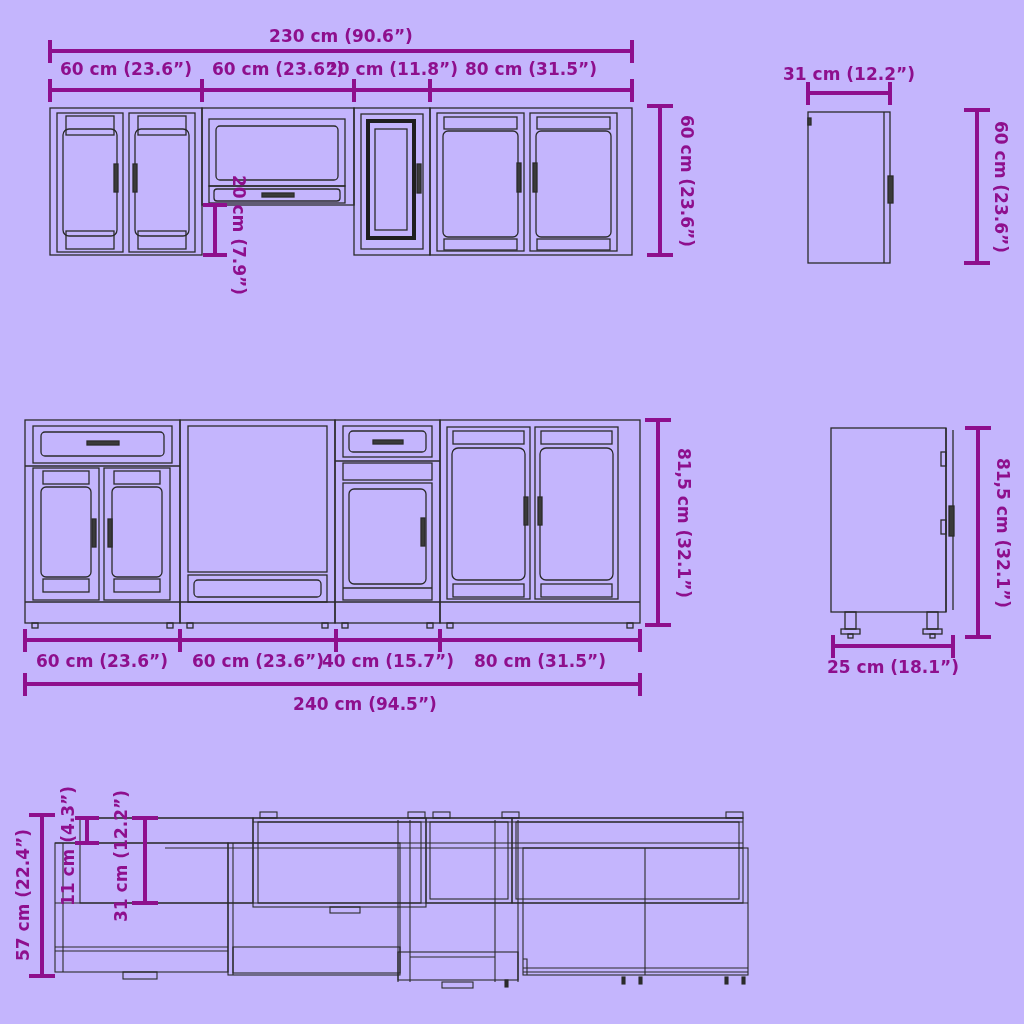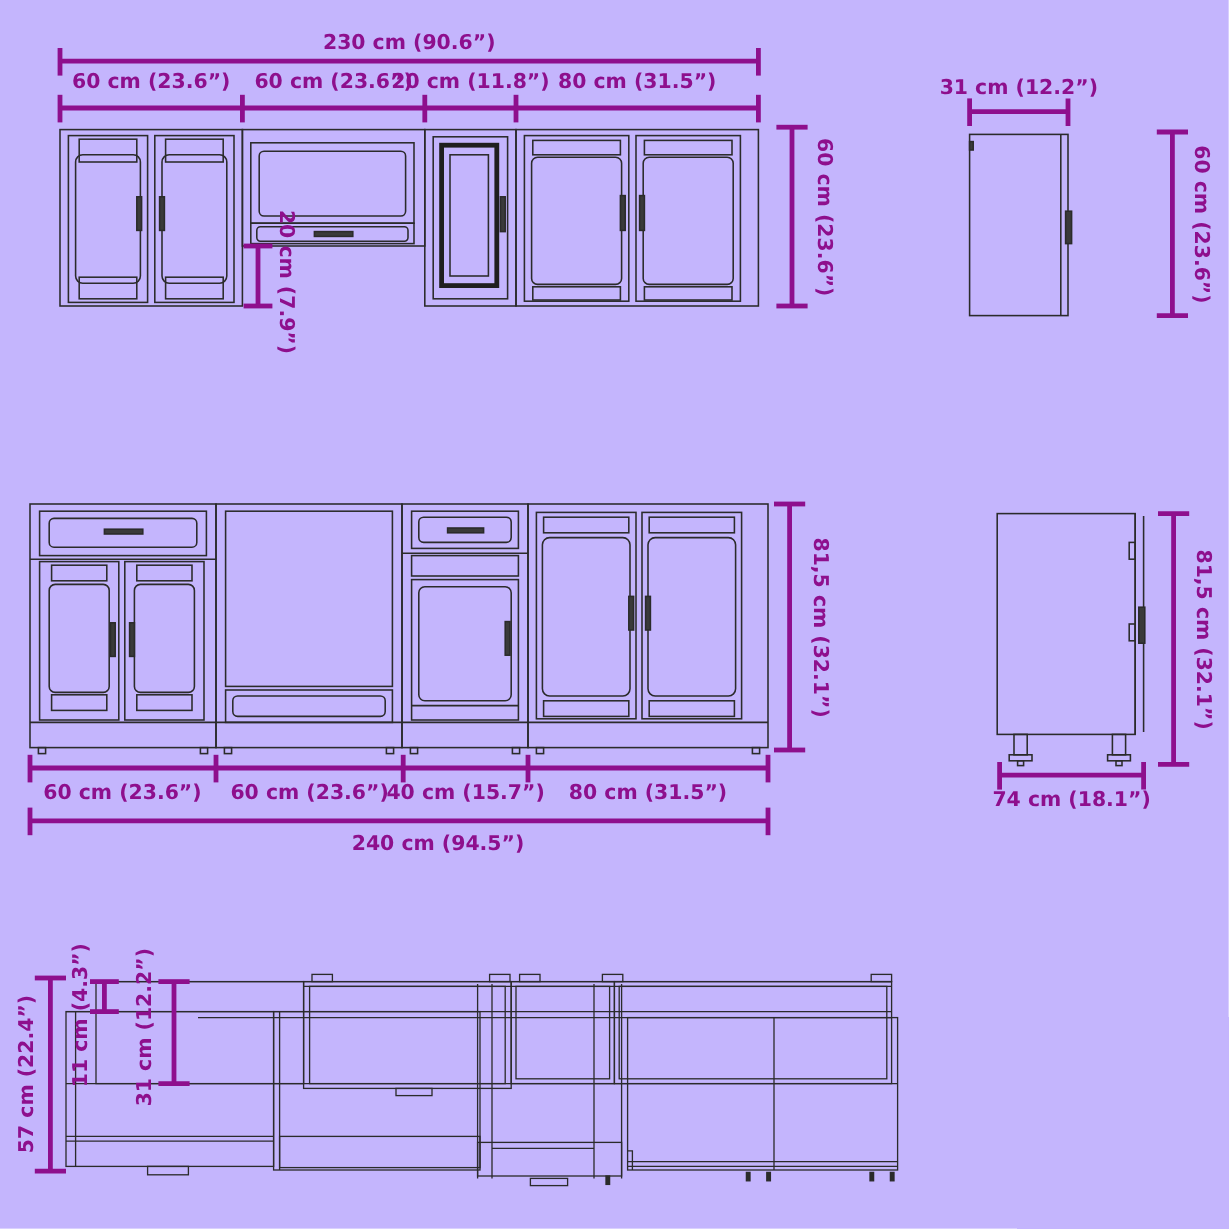--- a/index.html
+++ b/index.html
@@ -292,20 +292,20 @@
 <div class="dim-label" style="left:849px;top:74px;">31 cm (12.2”)</div>
 <div class="dim-label r90" style="left:1000px;top:187px;">60 cm (23.6”)</div>
 
 <div class="dim-label r90" style="left:683px;top:523px;">81,5 cm (32.1”)</div>
 <div class="dim-label" style="left:102px;top:661px;">60 cm (23.6”)</div>
 <div class="dim-label" style="left:258px;top:661px;">60 cm (23.6”)</div>
 <div class="dim-label" style="left:388px;top:661px;">40 cm (15.7”)</div>
 <div class="dim-label" style="left:540px;top:661px;">80 cm (31.5”)</div>
 <div class="dim-label" style="left:332px;top:704px;margin-left:33px;">240 cm (94.5”)</div>
 
-<div class="dim-label" style="left:893px;top:667px;">74 cm (18.1”)</div>
+<div class="dim-label" style="left:893px;top:667px;">25 cm (18.1”)</div>
 <div class="dim-label r90" style="left:1002px;top:533px;">81,5 cm (32.1”)</div>
 
 <div class="dim-label rm90" style="left:23px;top:895px;">57 cm (22.4”)</div>
 <div class="dim-label rm90" style="left:68px;top:846px;">11 cm (4.3”)</div>
 <div class="dim-label rm90" style="left:121px;top:856px;">31 cm (12.2”)</div>
 
 </div>
 
 </body></html>

